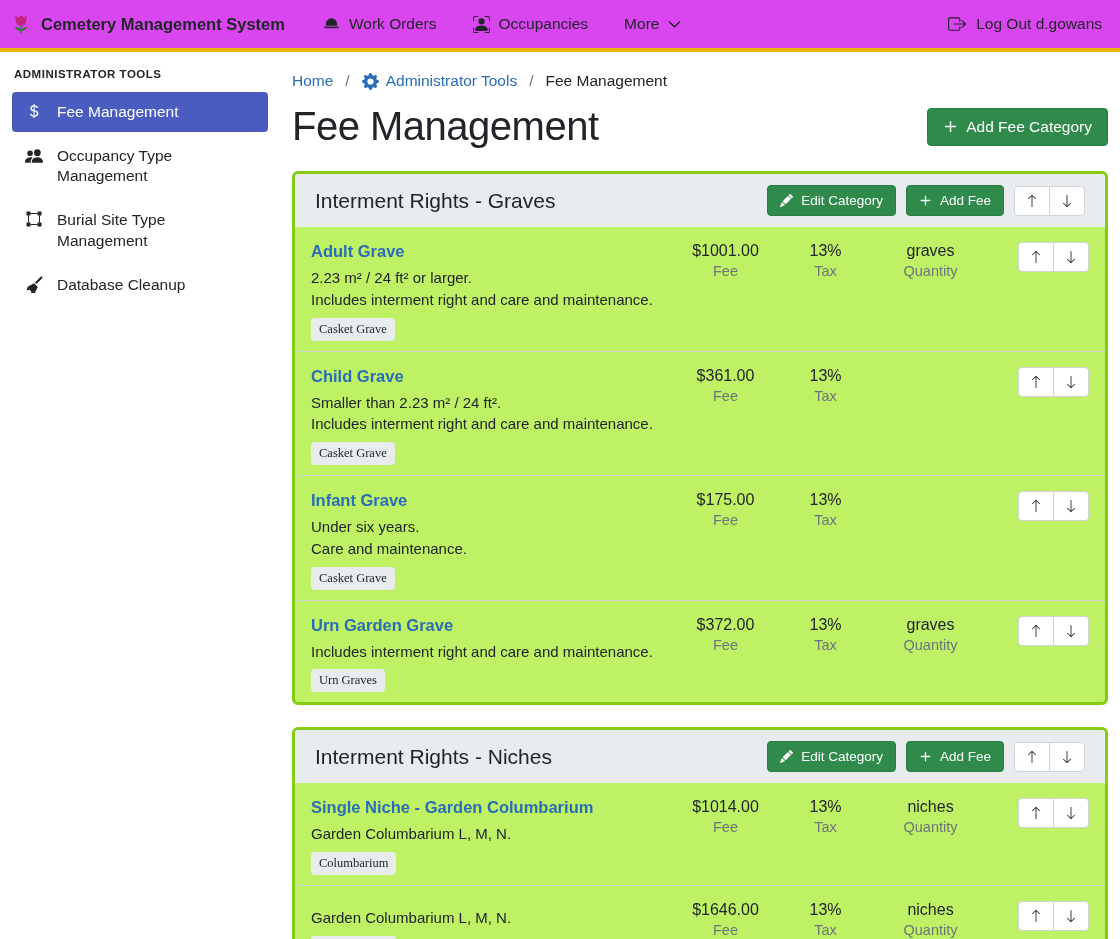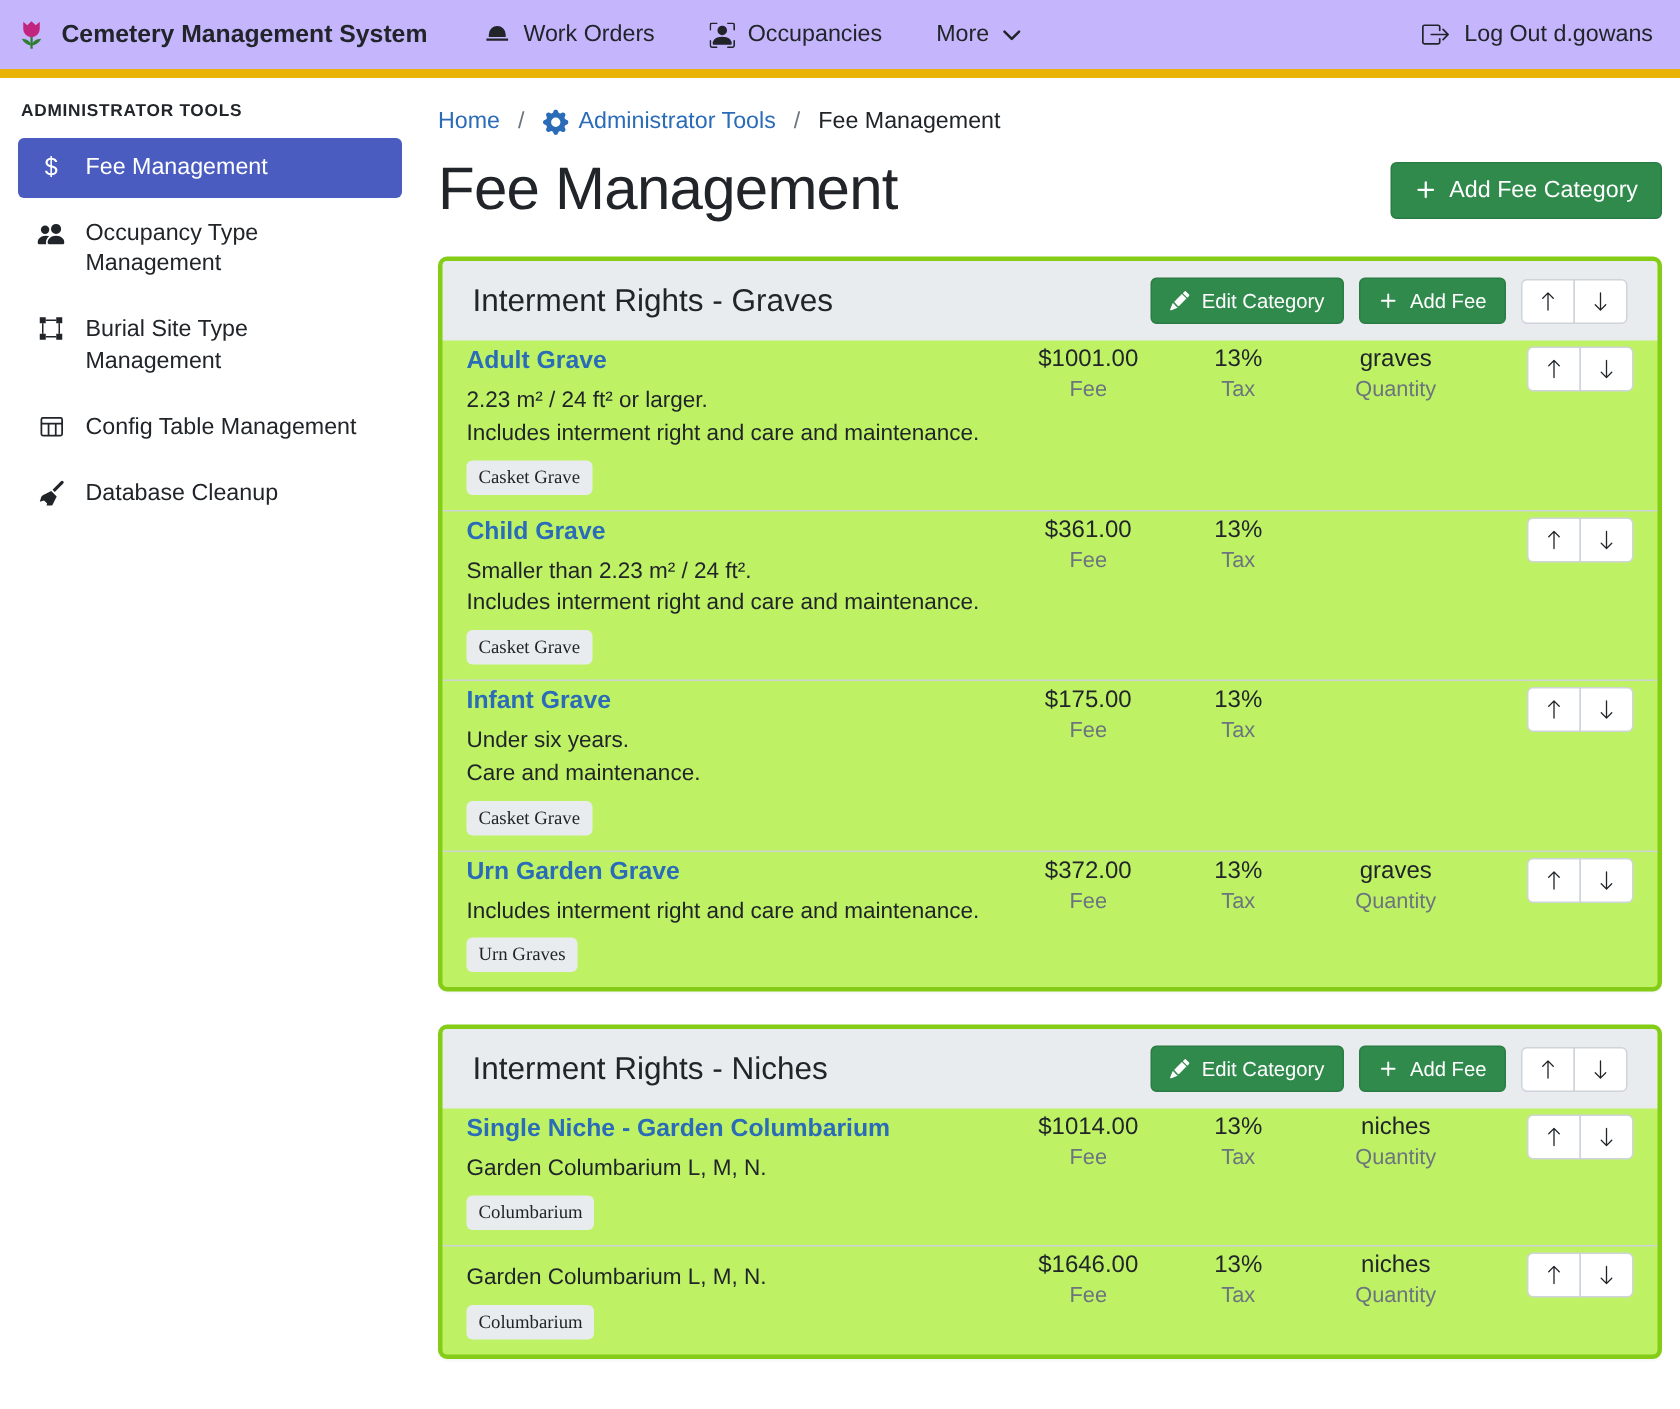--- a/index.html
+++ b/index.html
@@ -5,21 +5,21 @@
   * { box-sizing: border-box; }
   html, body { margin: 0; padding: 0; }
   body {
     width: 1120px; height: 939px; overflow: hidden;
     font-family: "Liberation Sans", "DejaVu Sans", sans-serif;
     color: #212529; background: #fff;
   }
   svg { display: block; }
 
   
-  .navbar { display: flex; align-items: center; height: 52px; background: #c4b5fd; border-bottom: 6px solid #eab308; padding: 0 18px 0 10px; }
+  .navbar { display: flex; align-items: center; height: 52px; background: #d946ef; border-bottom: 4px solid #eab308; padding: 0 18px 0 10px; }
   .brand { display: flex; align-items: center; gap: 9px; font-weight: 700; font-size: 16.5px; color: #212529; cursor: pointer; }
   .nav-links { display: flex; align-items: center; gap: 36px; margin-left: 38px; }
   .nav-link { display: flex; align-items: center; gap: 9px; font-size: 15.5px; color: #212529; cursor: pointer; text-decoration: none; }
   .logout { margin-left: auto; display: flex; align-items: center; gap: 10px; font-size: 15.5px; color: #212529; cursor: pointer; text-decoration: none; }
 
   
   .layout { display: flex; }
   .sidebar { width: 268px; flex: none; padding: 16px 0 0 12px; }
   .sidebar-header { font-size: 11.5px; font-weight: 700; letter-spacing: .5px; color: #212529; margin: 0 0 12px 2px; }
   .side-item { display: flex; align-items: flex-start; gap: 13px; width: 256px; padding: 10px 12px; border-radius: 4px; font-size: 15.5px; line-height: 1.3; color: #212529; cursor: pointer; margin-bottom: 4px; }
@@ -47,21 +47,21 @@
   .btn-group .btn-arrow:first-child { border-radius: 4px 0 0 4px; }
   .btn-group .btn-arrow:last-child { border-radius: 0 4px 4px 0; margin-left: -1px; }
 
   
   .category-card { margin-top: 22px; border: 3px solid #84cc16; border-radius: 6px; overflow: hidden; box-shadow: 0 1px 2px rgba(0,0,0,.04); background: #bef264; }
   .category-header { display: flex; align-items: center; background: #e9ecef; padding: 11px 20px; }
   .category-title { margin: 0; font-size: 21px; font-weight: 500; }
   .category-actions { margin-left: auto; display: flex; align-items: center; gap: 10px; }
 
   
-  .fee-row { display: grid; grid-template-columns: minmax(0,1fr) 115px 85px 125px 96px; padding: 4px 16px 10px 16px; align-items: start; }
+  .fee-row { display: grid; grid-template-columns: minmax(0,1fr) 115px 85px 125px 96px; padding: 15px 16px 10px 16px; align-items: start; }
   .fee-row + .fee-row { border-top: 1px solid #ced3d8; }
   .fee-name { color: #2b6cb8; font-weight: 700; font-size: 16.5px; text-decoration: none; cursor: pointer; display: inline-block; }
   .fee-descs { margin-top: 6px; }
   .fee-desc { font-size: 15px; line-height: 1.45; color: #212529; }
   .badge-wrap { margin-top: 7px; font-family: Liberation Serif, serif; }
   .badge { display: inline-block; background: #e9ecef; color: #212529; font-size: 12.5px; padding: 4px 8px; border-radius: 4px; }
   .fee-cell { text-align: center; }
   .cell-value { font-size: 16px; }
   .cell-label { font-size: 14.5px; color: #6c757d; margin-top: 3px; }
   .fee-arrows { justify-self: end; }
@@ -149,29 +149,20 @@
           <rect x="0.5" y="0.5" width="4" height="4"></rect>
           <rect x="11.5" y="0.5" width="4" height="4"></rect>
           <rect x="0.5" y="11.5" width="4" height="4"></rect>
           <rect x="11.5" y="11.5" width="4" height="4"></rect>
           <path d="M4.5 2v1h7V2zM4.5 13v1h7v-1zM2 4.5h1v7H2zM13 4.5h1v7h-1z"></path>
         </svg>
       </span>
       <span>Burial Site Type Management</span>
     </div>
 
-    <div class="side-item">
-      <span class="icn">
-        <svg width="17" height="17" viewBox="0 0 16 16" fill="none" stroke="currentColor" stroke-width="1.1">
-          <rect x="1.5" y="2.5" width="13" height="11" rx="1"></rect>
-          <path d="M1.5 6h13M6 6v7.5M10.5 6v7.5"></path>
-        </svg>
-      </span>
-      <span>Config Table Management</span>
-    </div>
 
     <div class="side-item">
       <span class="icn">
         <svg width="17" height="17" viewBox="0 0 16 16" fill="currentColor">
           <path d="M15.2.8a1 1 0 0 0-1.4 0L8.5 6.1l1.4 1.4 5.3-5.3a1 1 0 0 0 0-1.4z"></path>
           <path d="M7.7 6.9 2.7 9.4c-.7.3-1.2.9-1.4 1.6l-.8 2.7 2.7-.8 1.9 1.9-.8 2.7 2.7-.8c.7-.2 1.3-.7 1.6-1.4l2.5-5z"></path>
         </svg>
       </span>
       <span>Database Cleanup</span>
     </div>

